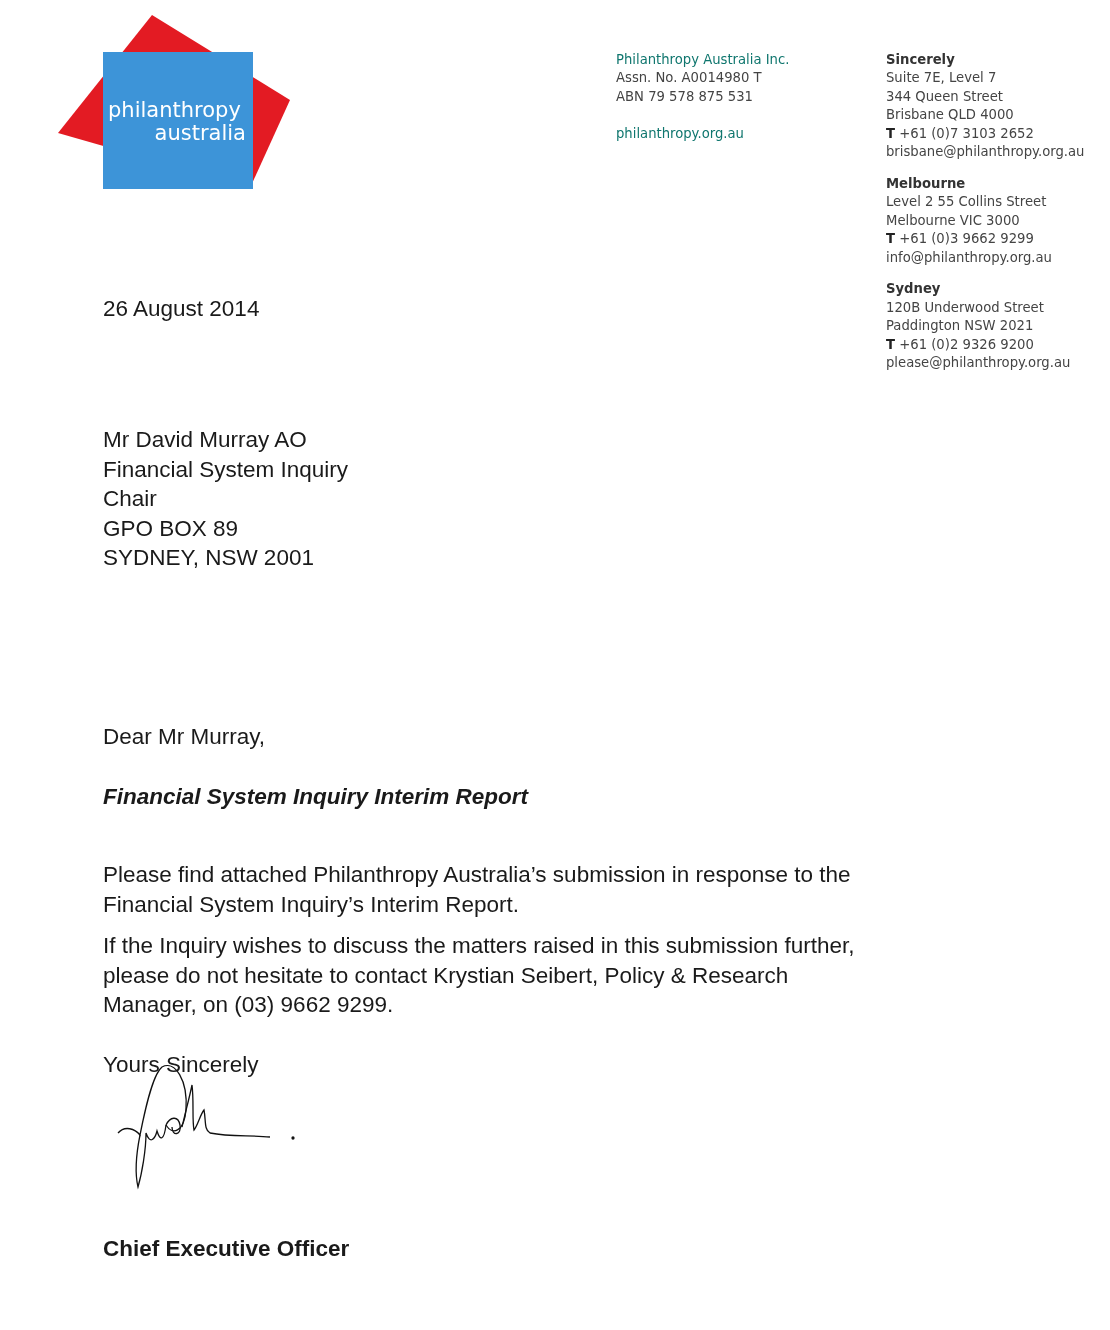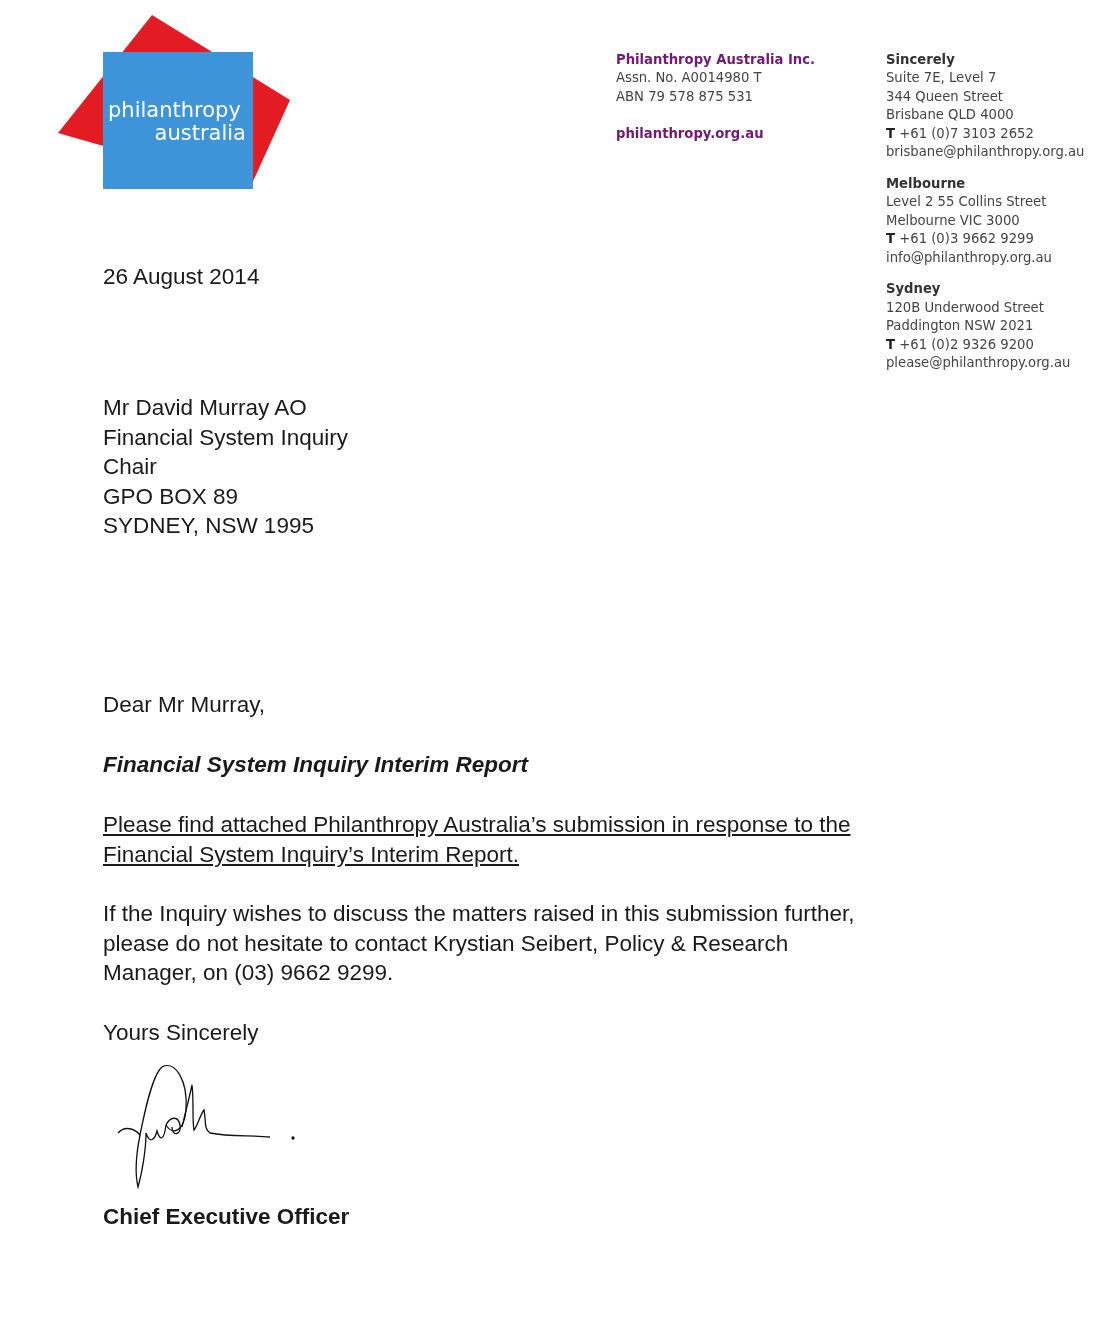--- a/index.html
+++ b/index.html
@@ -3,33 +3,33 @@
 <meta charset="utf-8">
 <style>
   html, body { margin: 0; padding: 0; background: #ffffff; }
   body { width: 1110px; height: 1330px; position: relative; overflow: hidden;
          font-family: "Liberation Sans", sans-serif; color: #111; }
   .abs { position: absolute; }
   .logo { left: 50px; top: 10px; width: 250px; height: 190px; }
   .logo svg { display: block; }
   .org-block { left: 616px; top: 51px; font-family: "DejaVu Sans", sans-serif;
                font-size: 13.2px; line-height: 18.4px; color: #444; }
-  .org-block .bold { font-weight: bold; color: #701a75; }
+  .org-block .bold { font-weight: normal; color: #0f766e; }
   .org-block .gap { height: 18.4px; }
   .offices { left: 886px; top: 51px; font-family: "DejaVu Sans", sans-serif;
              font-size: 13.2px; line-height: 18.4px; color: #444; white-space: nowrap; }
   .office { margin-bottom: 13.5px; }
   .office .city { font-weight: bold; color: #333; }
   .office .t { font-weight: bold; color: #222; }
-  .letter { left: 103px; font-size: 22.5px; color: #1a1a1a; line-height: 29.6px; }
+  .letter { left: 103px; font-size: 22.5px; color: #1a1a1a; line-height: 29.6px; margin-top: 32px; }
   .date { top: 262px; }
   .address { top: 393px; }
   .salutation { top: 690px; }
   .subject { top: 750px; font-style: italic; font-weight: bold; text-align: center; }
-  .para1 { top: 810px; width: 780px; text-decoration: underline; }
+  .para1 { top: 828px; width: 780px; }
   .para2 { top: 899px; width: 780px; }
   .closing { top: 1018px; }
   .signature { left: 100px; top: 1055px; width: 210px; height: 140px; }
   .signer { top: 1202px; }
   .signer .title { font-weight: bold; }
   p { margin: 0; }
 </style>
 </head>
 <body>
 
@@ -75,21 +75,21 @@
   </div>
 </div>
 
 <p class="abs letter date">26 August 2014</p>
 
 <div class="abs letter address">
   <div>Mr David Murray AO</div>
   <div>Financial System Inquiry</div>
   <div>Chair</div>
   <div>GPO BOX 89</div>
-  <div>SYDNEY, NSW 1995</div>
+  <div>SYDNEY, NSW 2001</div>
 </div>
 
 <p class="abs letter salutation">Dear Mr Murray,</p>
 <p class="abs letter subject">Financial System Inquiry Interim Report</p>
 <p class="abs letter para1">Please find attached Philanthropy Australia’s submission in response to the Financial System Inquiry’s Interim Report.</p>
 <p class="abs letter para2">If the Inquiry wishes to discuss the matters raised in this submission further, please do not hesitate to contact Krystian Seibert, Policy &amp; Research Manager, on (03) 9662 9299.</p>
 <p class="abs letter closing">Yours Sincerely</p>
 
 <div class="abs signature">
   <svg width="210" height="140" viewBox="0 0 210 140" fill="none" stroke="#111" stroke-width="1.3">

